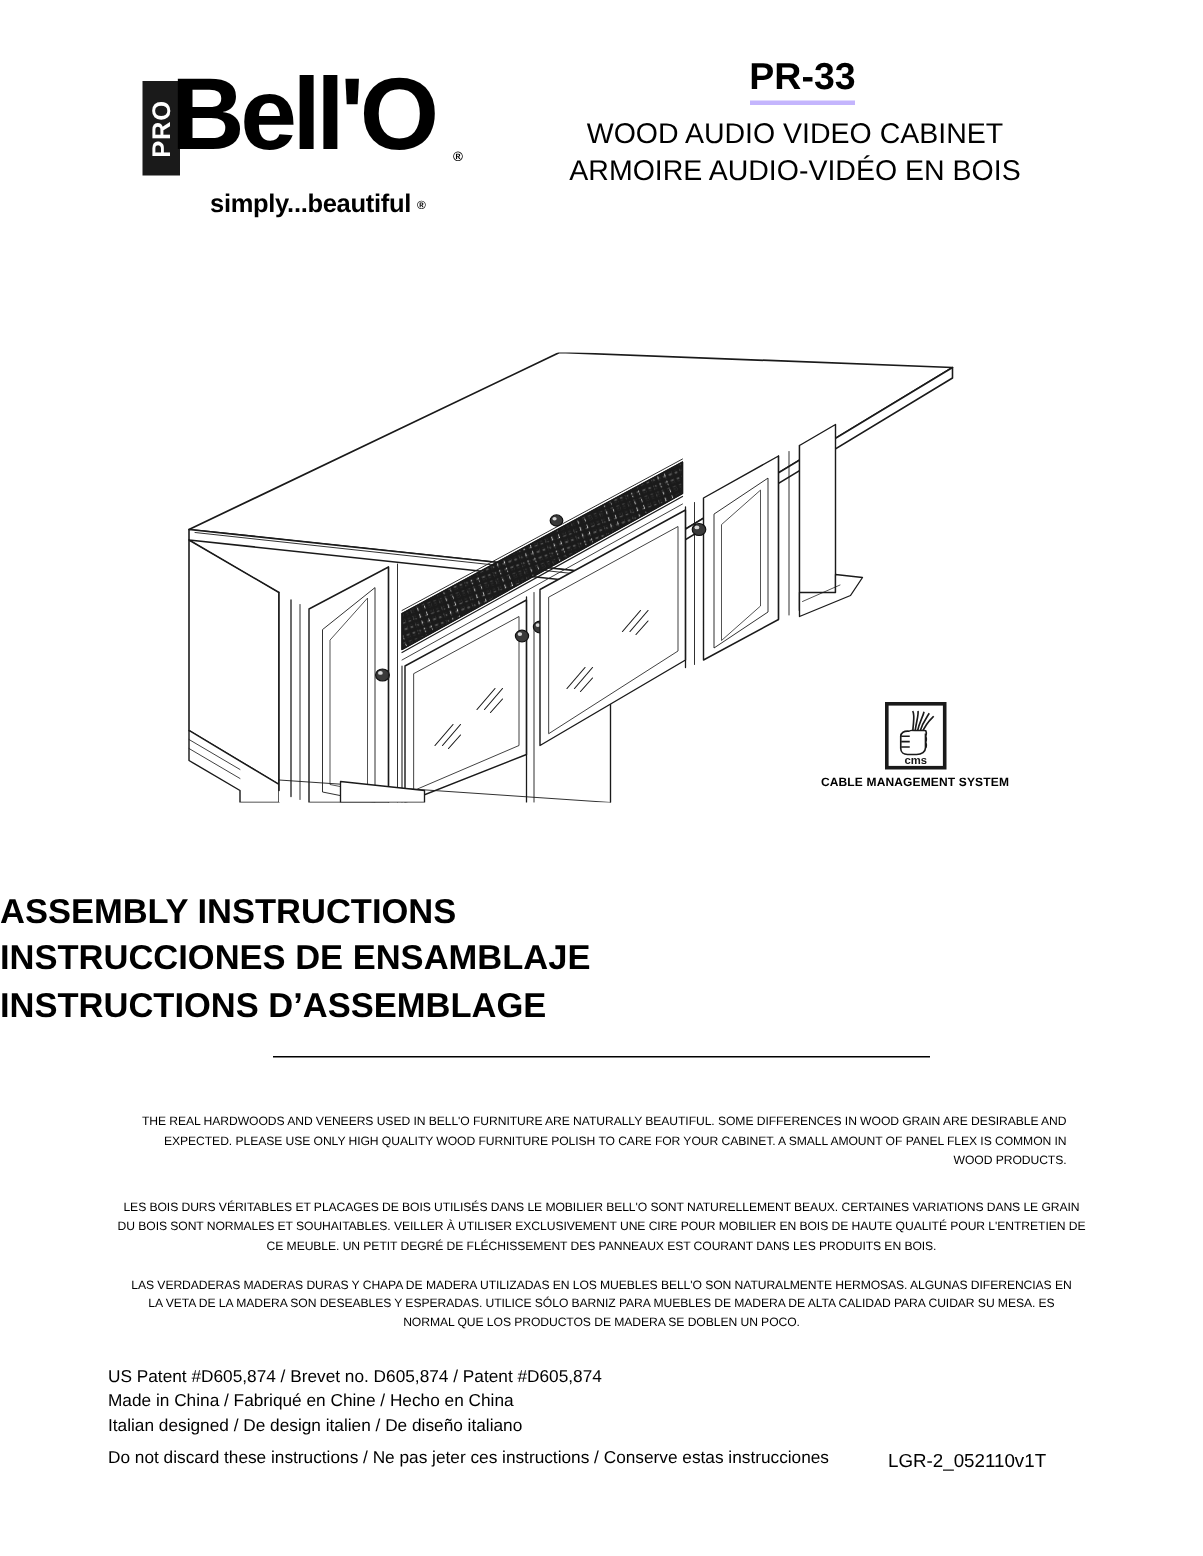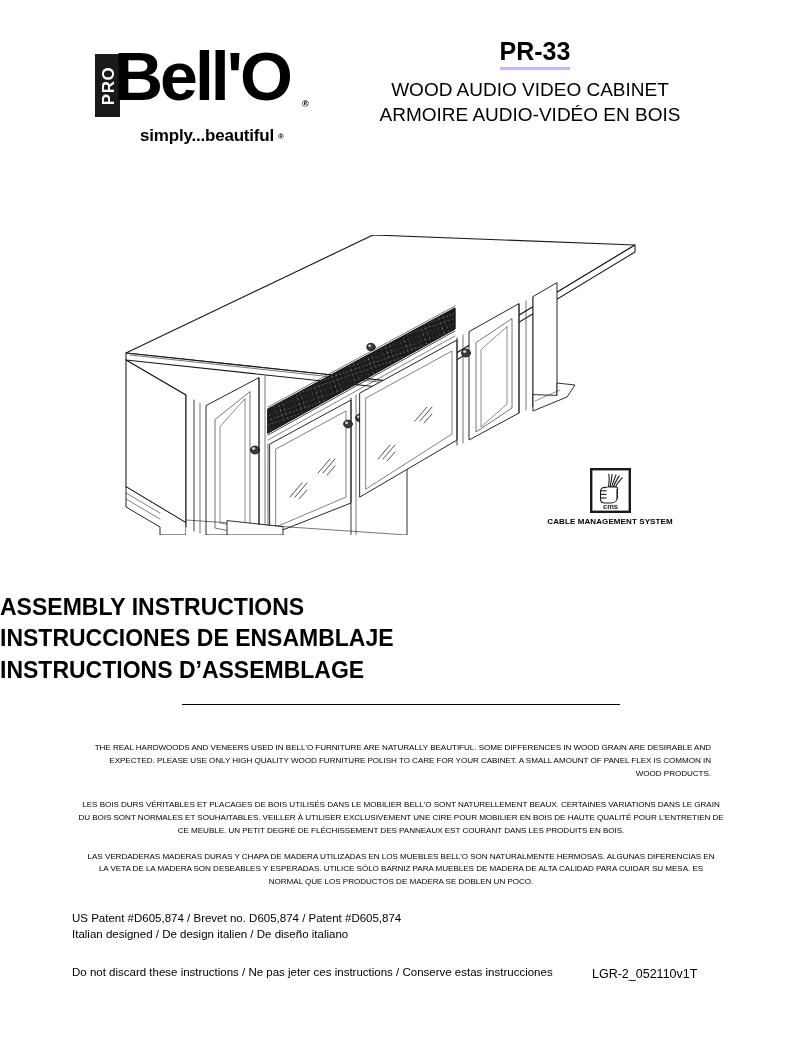--- a/index.html
+++ b/index.html
@@ -442,20 +442,21 @@
   <div class="divider"></div>
 
   <div class="fineprint">
     <div class="fp-para fp-en">THE REAL HARDWOODS AND VENEERS USED IN BELL'O FURNITURE ARE NATURALLY BEAUTIFUL. SOME DIFFERENCES IN WOOD GRAIN ARE DESIRABLE AND EXPECTED. PLEASE USE ONLY HIGH QUALITY WOOD FURNITURE POLISH TO CARE FOR YOUR CABINET. A SMALL AMOUNT OF PANEL FLEX IS COMMON IN WOOD PRODUCTS.</div>
     <div class="fp-para fp-fr">LES BOIS DURS VÉRITABLES ET PLACAGES DE BOIS UTILISÉS DANS LE MOBILIER BELL'O SONT NATURELLEMENT BEAUX. CERTAINES VARIATIONS DANS LE GRAIN DU BOIS SONT NORMALES ET SOUHAITABLES. VEILLER À UTILISER EXCLUSIVEMENT UNE CIRE POUR MOBILIER EN BOIS DE HAUTE QUALITÉ POUR L'ENTRETIEN DE CE MEUBLE. UN PETIT DEGRÉ DE FLÉCHISSEMENT DES PANNEAUX EST COURANT DANS LES PRODUITS EN BOIS.</div>
     <div class="fp-para fp-es">LAS VERDADERAS MADERAS DURAS Y CHAPA DE MADERA UTILIZADAS EN LOS MUEBLES BELL'O SON NATURALMENTE HERMOSAS. ALGUNAS DIFERENCIAS EN LA VETA DE LA MADERA SON DESEABLES Y ESPERADAS. UTILICE SÓLO BARNIZ PARA MUEBLES DE MADERA DE ALTA CALIDAD PARA CUIDAR SU MESA. ES NORMAL QUE LOS PRODUCTOS DE MADERA SE DOBLEN UN POCO.</div>
   </div>
 
   <div class="footer">
     <div class="footer-line">US Patent #D605,874 / Brevet no. D605,874 / Patent #D605,874</div>
+    <div class="footer-line">Made in China / Fabriqué en Chine / Hecho en China</div>
     <div class="footer-line">Italian designed / De design italien / De diseño italiano</div>
   </div>
 
   <div class="footer-bottom">
     <div class="discard">Do not discard these instructions / Ne pas jeter ces instructions / Conserve estas instrucciones</div>
     <div class="revcode">LGR-2_052110v1T</div>
   </div>
 
 </div>
 

